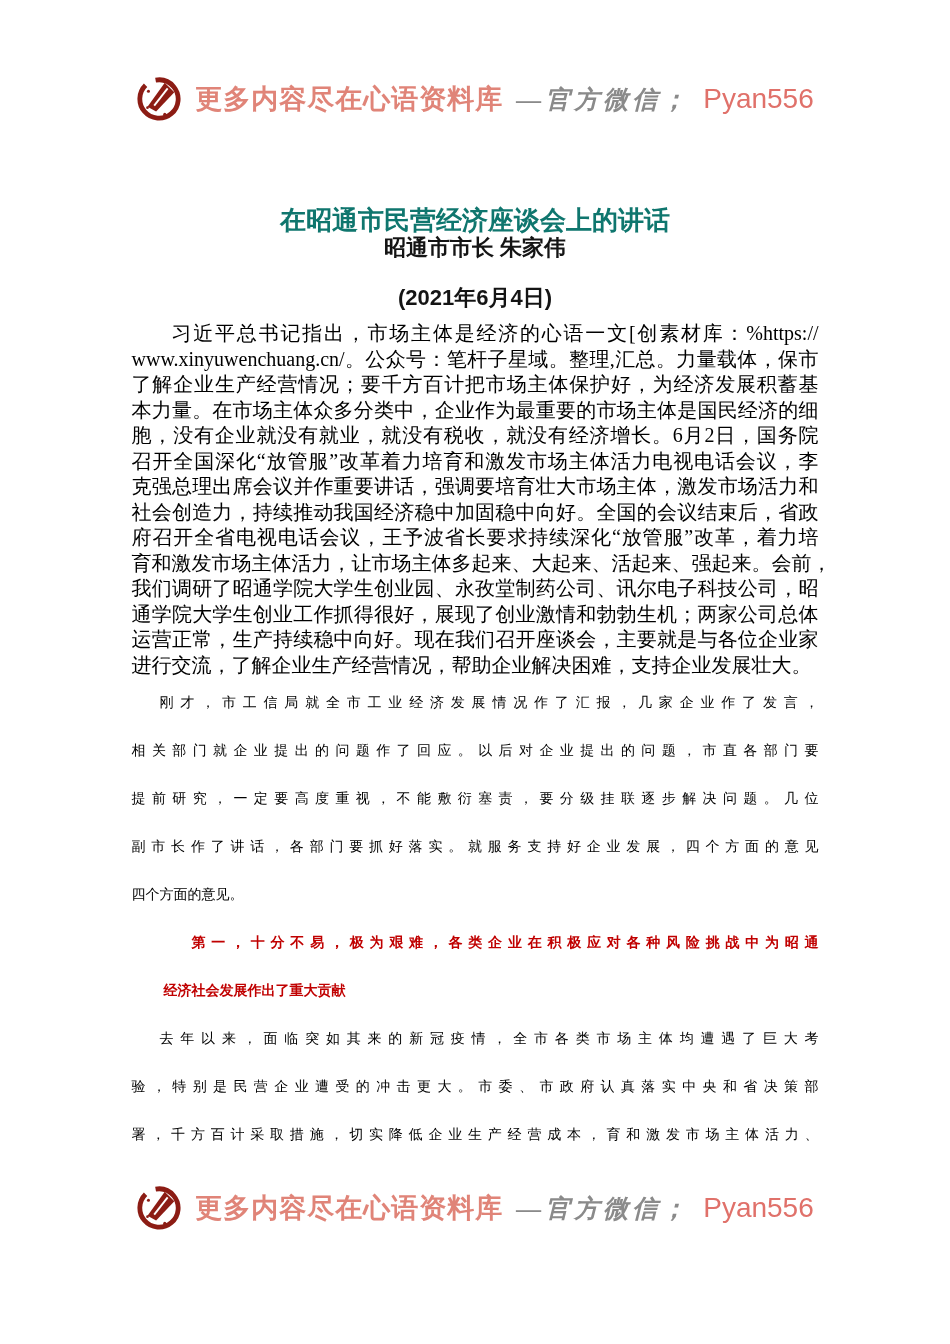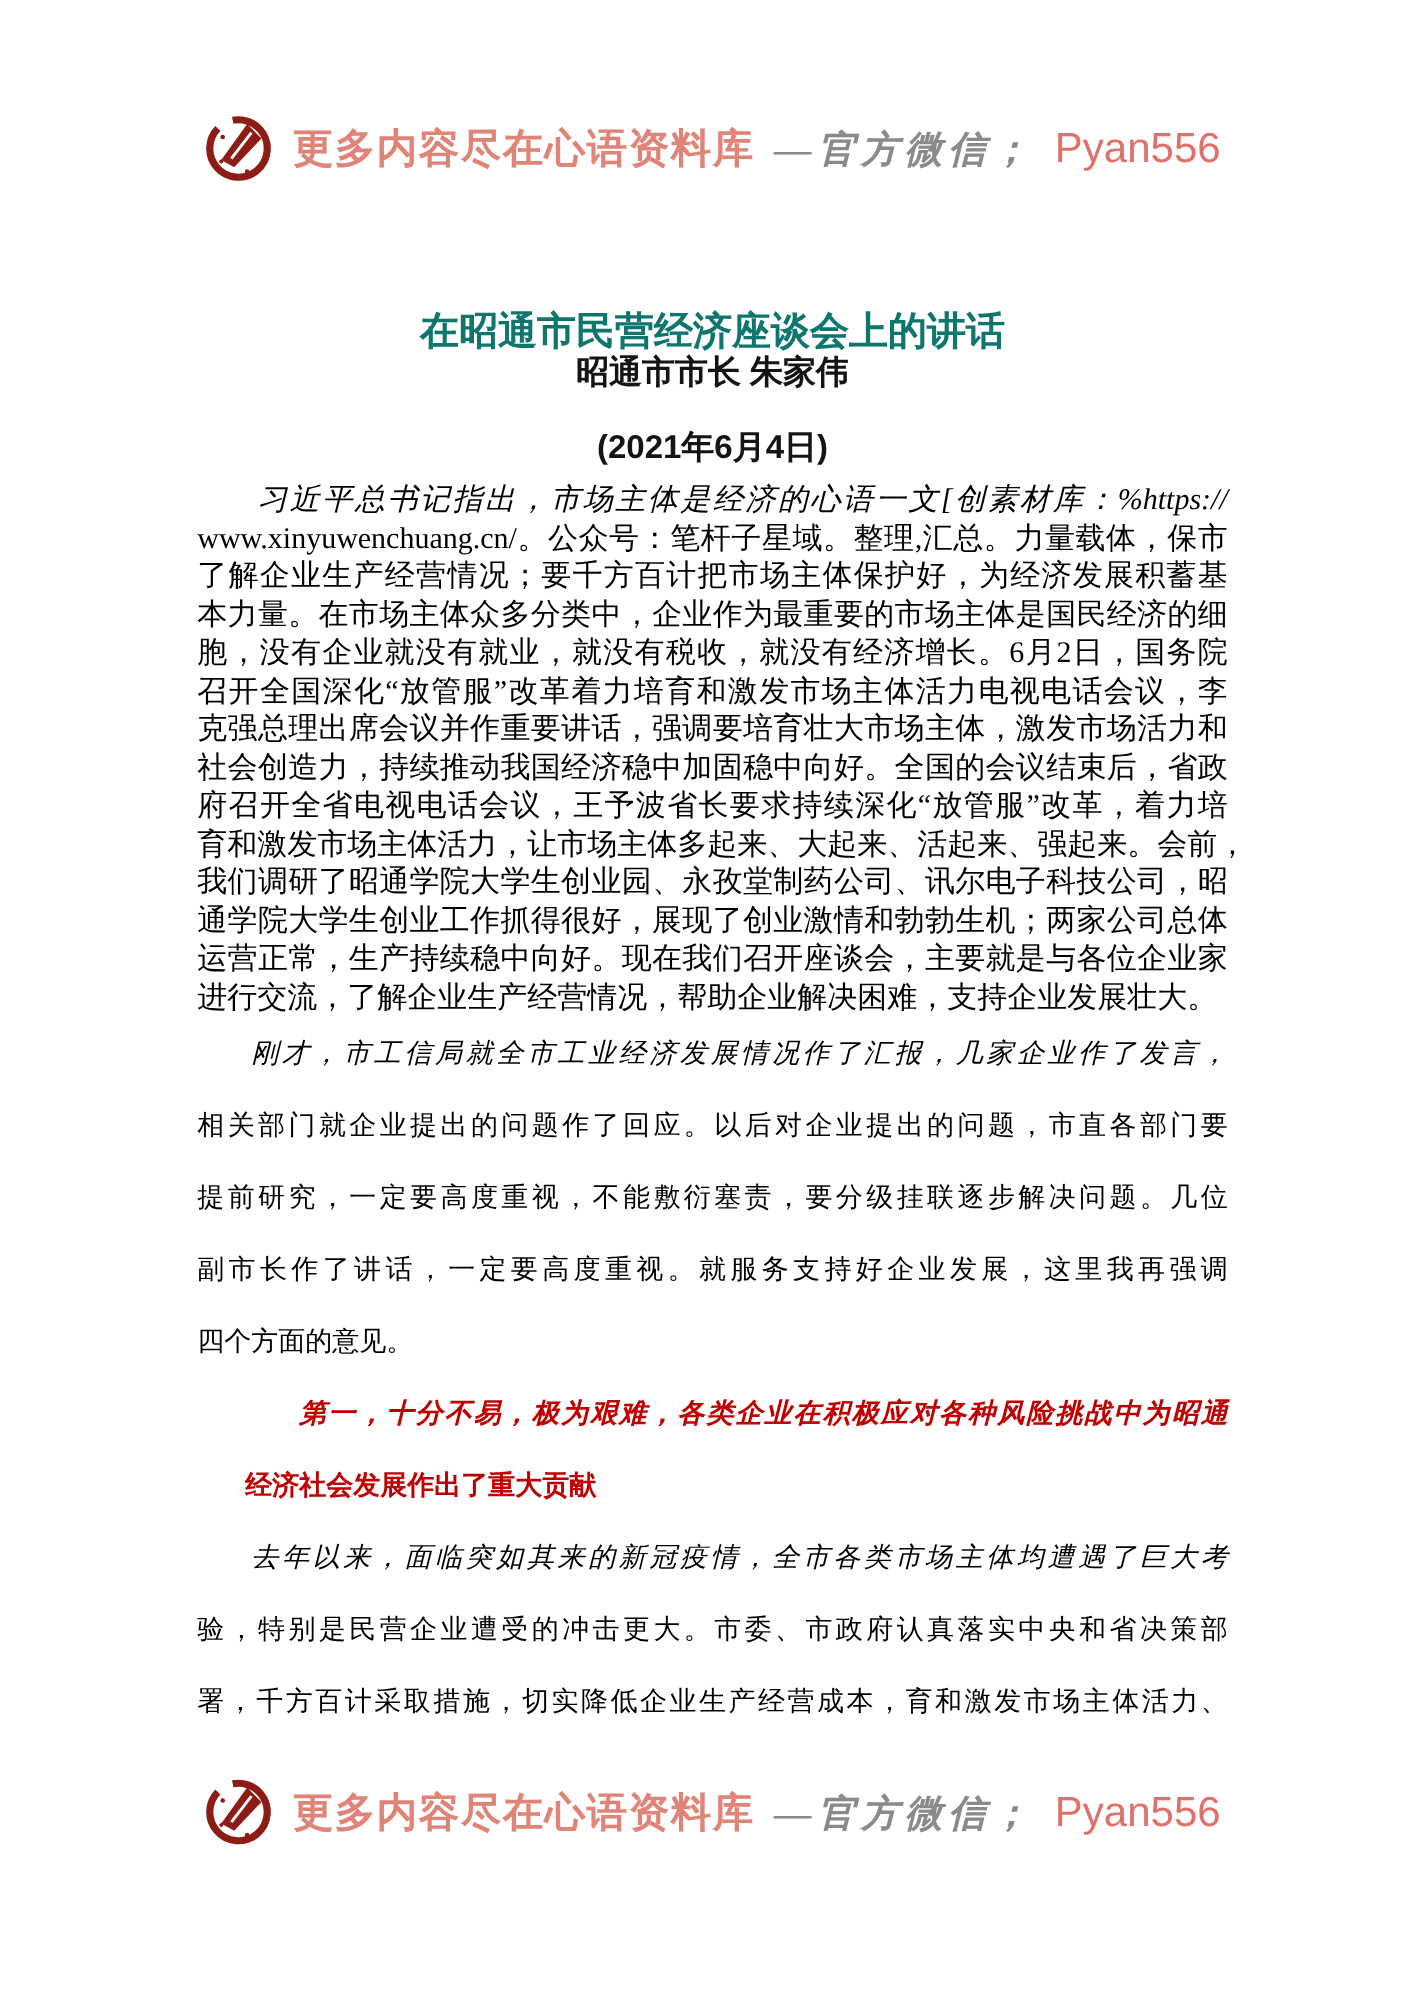--- a/index.html
+++ b/index.html
@@ -43,31 +43,31 @@
   .dateline {
     margin-top:24px; text-align:center;
     color:#141414; font-size:22px; line-height:26px; font-weight:bold;
   }
 
   .para { text-align:justify; color:#000; }
   .para .line {
     text-align:justify; text-align-last:justify;
     white-space:nowrap;
   }
-  .para .line.indent { text-indent:2em;font-style:italic; }
+  .para .line.indent { text-indent:2em; }
   .para .line.last { text-align-last:left; }
 
   .tight {
     margin-top:10px;
     font-family:"Liberation Serif","DejaVu Serif",serif;
     font-size:20px; line-height:25.5px;
   }
   .wide {
     font-family:"Liberation Sans","DejaVu Sans",sans-serif;
-    font-size:18px; line-height:48px;
+    font-size:14px; line-height:48px;
   }
   .heading-red { color:#c00000; font-weight:bold;margin-left:32px; }
 </style>
 </head>
 <body>
 
 <div class="page">
 
   <div class="brandbar header">
     <span class="logo">
@@ -106,21 +106,21 @@
       <div class="line">我们调研了昭通学院大学生创业园、永孜堂制药公司、讯尔电子科技公司，昭</div>
       <div class="line">通学院大学生创业工作抓得很好，展现了创业激情和勃勃生机；两家公司总体</div>
       <div class="line">运营正常，生产持续稳中向好。现在我们召开座谈会，主要就是与各位企业家</div>
       <div class="line last">进行交流，了解企业生产经营情况，帮助企业解决困难，支持企业发展壮大。</div>
     </div>
 
     <div class="para wide">
       <div class="line indent">刚才，市工信局就全市工业经济发展情况作了汇报，几家企业作了发言，</div>
       <div class="line">相关部门就企业提出的问题作了回应。以后对企业提出的问题，市直各部门要</div>
       <div class="line">提前研究，一定要高度重视，不能敷衍塞责，要分级挂联逐步解决问题。几位</div>
-      <div class="line">副市长作了讲话，一定要高度重视。就服务支持好企业发展，这里我再强调</div>
+      <div class="line">副市长作了讲话，各部门要抓好落实。就服务支持好企业发展，四个方面的意见</div>
       <div class="line last">四个方面的意见。</div>
     </div>
 
     <div class="para wide heading-red">
       <div class="line indent">第一，十分不易，极为艰难，各类企业在积极应对各种风险挑战中为昭通</div>
       <div class="line last">经济社会发展作出了重大贡献</div>
     </div>
 
     <div class="para wide">
       <div class="line indent">去年以来，面临突如其来的新冠疫情，全市各类市场主体均遭遇了巨大考</div>

